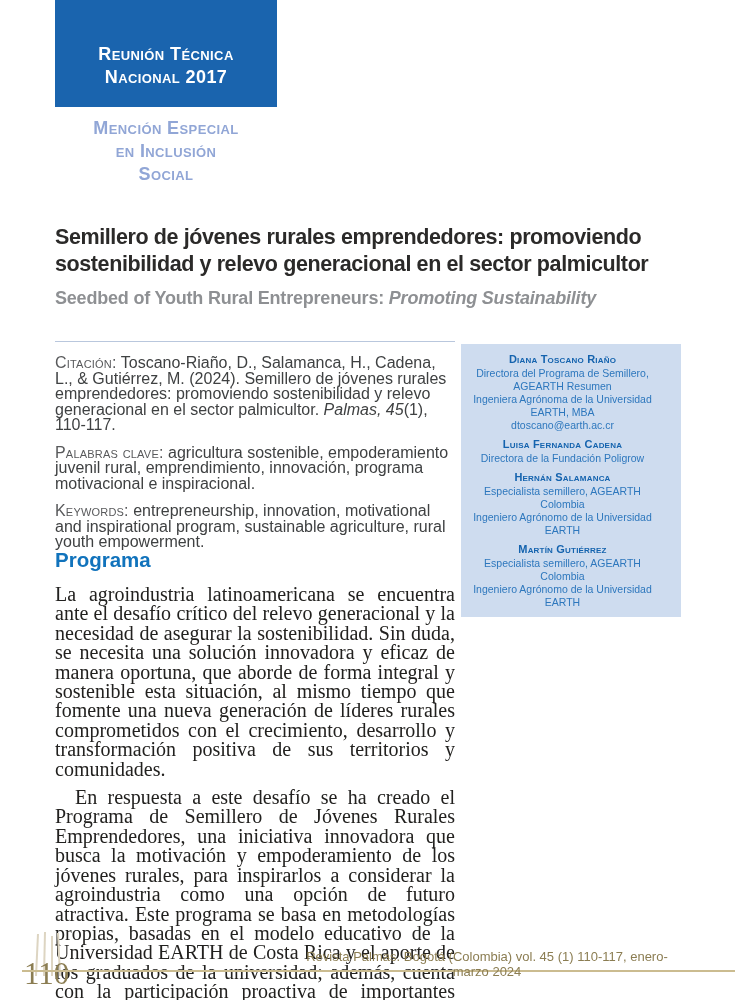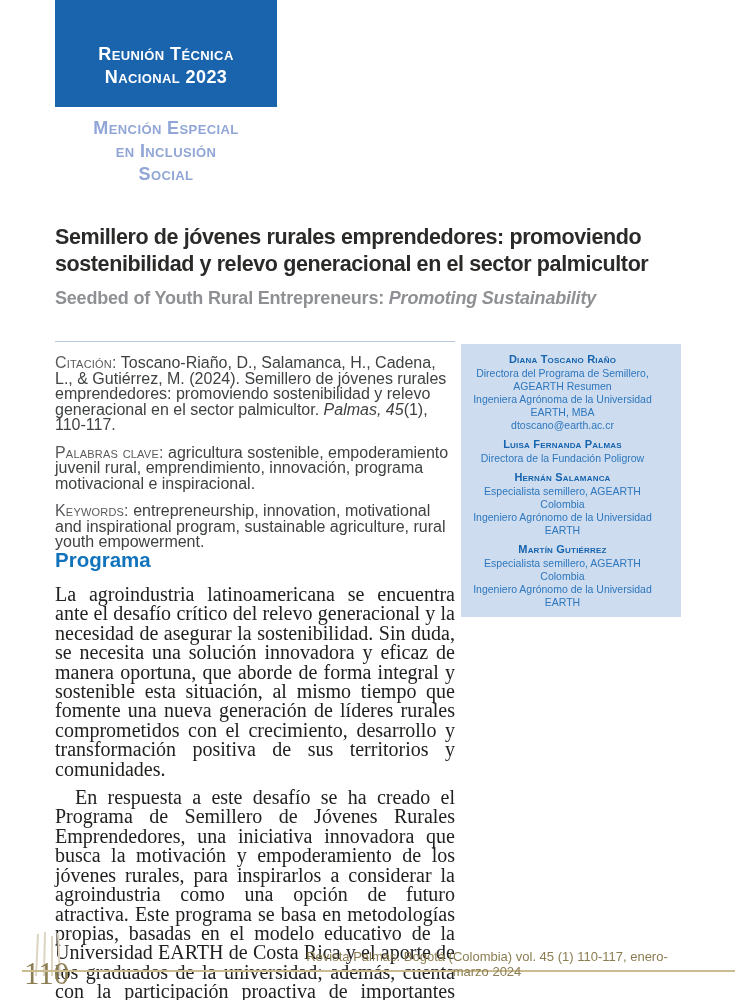--- a/index.html
+++ b/index.html
@@ -83,21 +83,21 @@
   }
 </style>
 </head>
 <body>
 
 <div class="page">
 
   <div class="badge">
     <div class="badge-text">
       <div>Reunión Técnica</div>
-      <div>Nacional 2023</div>
+      <div>Nacional 2017</div>
     </div>
   </div>
 
   <div class="mention">
     <div>Mención Especial</div>
     <div>en Inclusión</div>
     <div>Social</div>
   </div>
 
   <h1 class="title-es" style="margin:0;">
@@ -128,21 +128,21 @@
       <div class="author-name">Diana Toscano Riaño</div>
       <div>
           <div>Directora del Programa de Semillero,</div>
           <div>AGEARTH Resumen</div>
           <div>Ingeniera Agrónoma de la Universidad</div>
           <div>EARTH, MBA</div>
           <div>dtoscano@earth.ac.cr</div>
         </div>
     </div>
     <div class="author">
-      <div class="author-name">Luisa Fernanda Palmas</div>
+      <div class="author-name">Luisa Fernanda Cadena</div>
       <div>
           <div>Directora de la Fundación Poligrow</div>
         </div>
     </div>
     <div class="author">
       <div class="author-name">Hernán Salamanca</div>
       <div>
           <div>Especialista semillero, AGEARTH Colombia</div>
           <div>Ingeniero Agrónomo de la Universidad</div>
           <div>EARTH</div>

